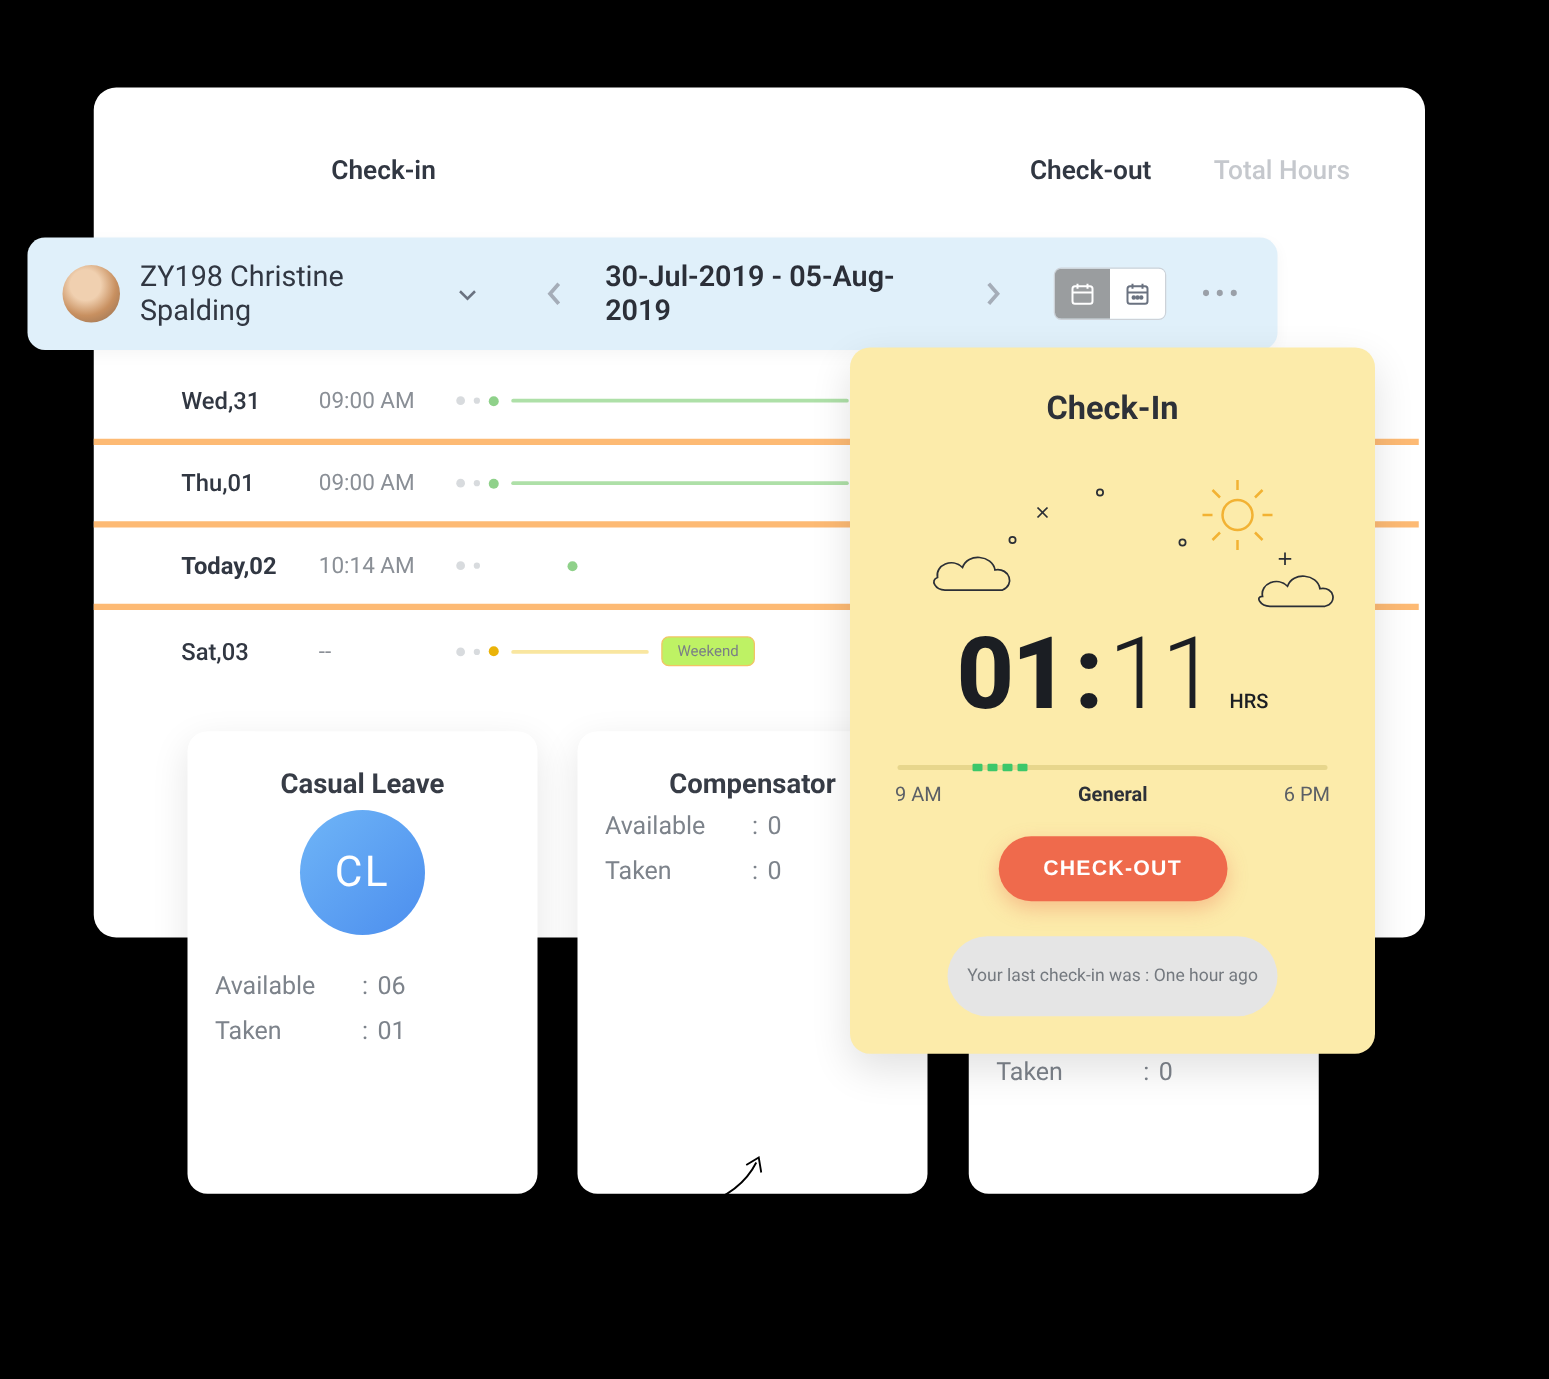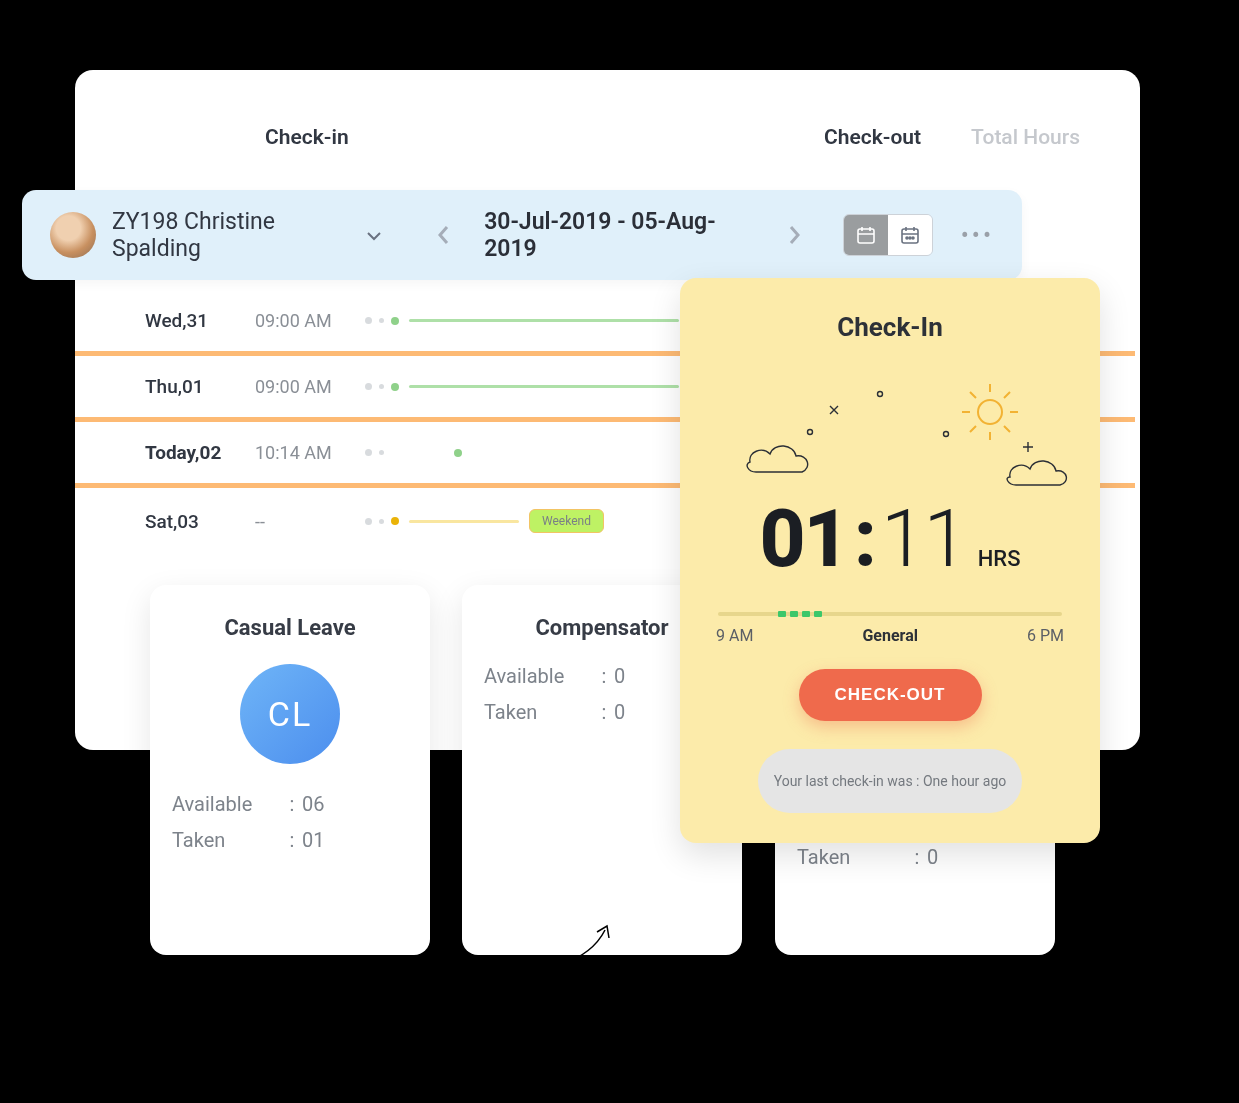--- a/index.html
+++ b/index.html
@@ -163,21 +163,21 @@
     padding: 30px 22px;
     text-align: center;
   }
   .lc1 { top: 585px; left: 150px; }
   .lc2 { top: 585px; left: 462px; }
   .lc3 { top: 585px; left: 775px; }
   .leave-title {
     font-size: 22px;
     font-weight: 700;
     color: #373c46;
-    margin-bottom: 24px;
+    margin-bottom: 8px;
   }
   .leave-badge {
     width: 100px; height: 100px;
     border-radius: 50%;
     margin: 0 auto 28px;
     display: flex; align-items: center; justify-content: center;
     font-size: 34px;
     font-weight: 400;
     color: #fff;
     letter-spacing: 2px;
@@ -236,21 +236,21 @@
     color: #1b1e23;
     letter-spacing: -2px;
   }
   .ci-mins {
     font-size: 80px;
     font-weight: 300;
     color: #1b1e23;
     letter-spacing: -2px;
   }
   .ci-hrs-label {
-    font-size: 22px;
+    font-size: 16px;
     font-weight: 500;
     color: #1b1e23;
     margin-left: 6px;
   }
   .ci-track {
     margin: 26px 10px 8px;
     height: 4px;
     background: #e7d68c;
     border-radius: 2px;
     position: relative;

